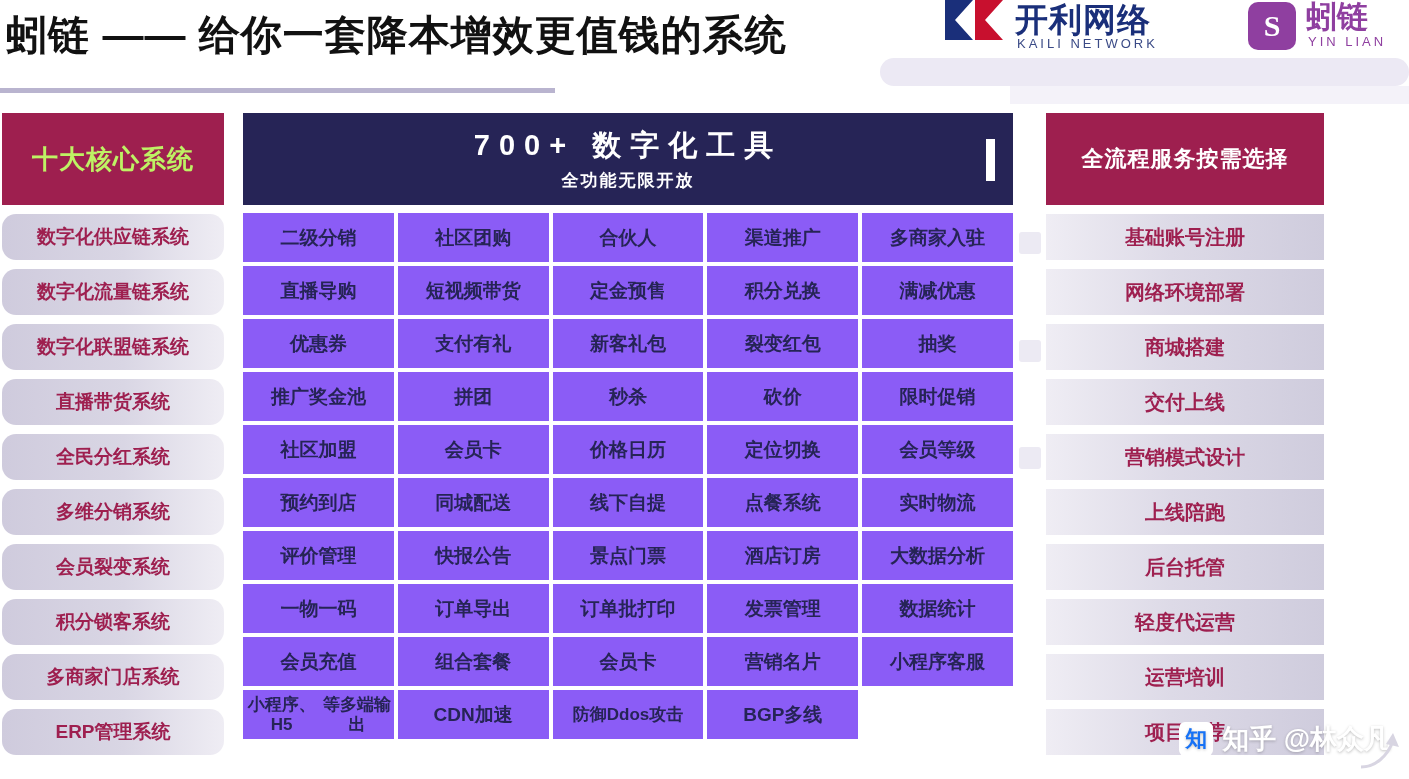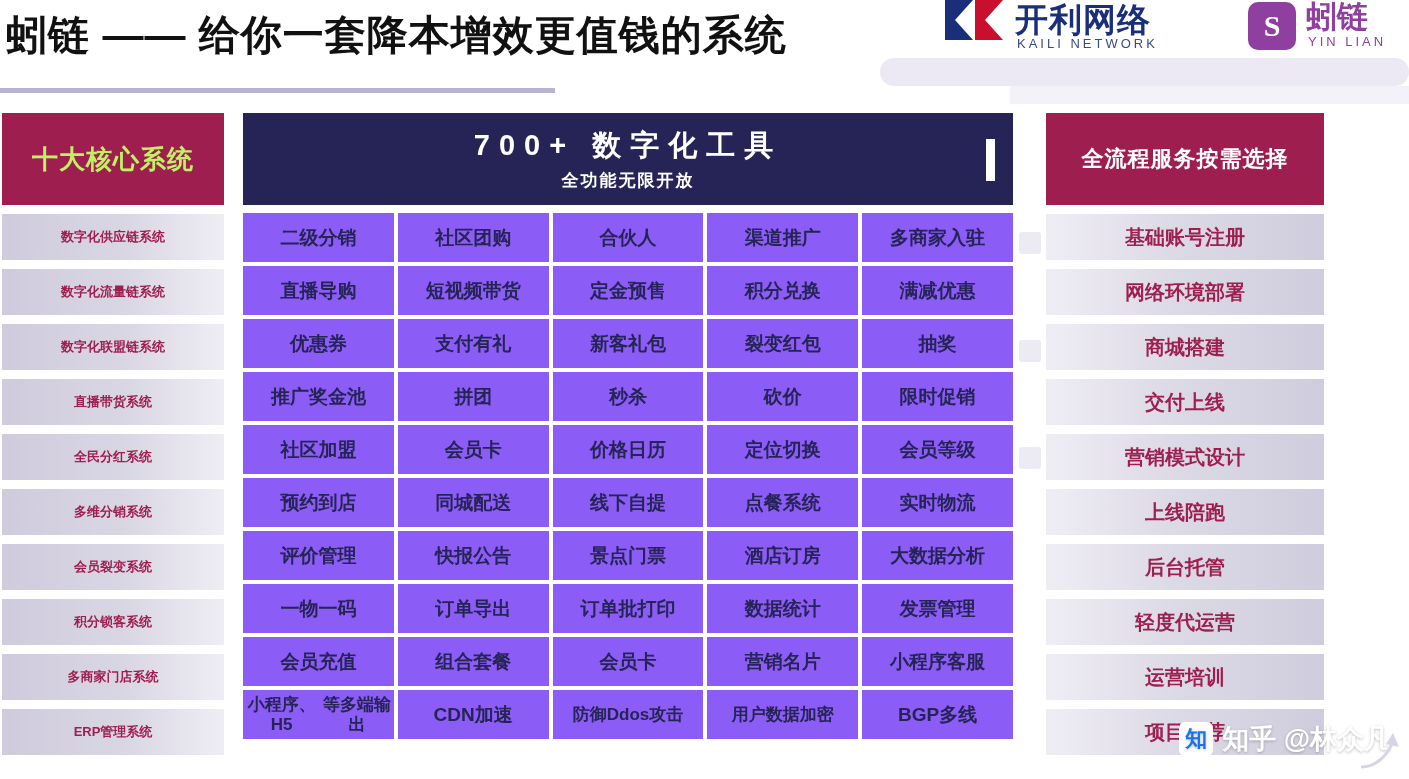--- a/index.html
+++ b/index.html
@@ -50,22 +50,23 @@
   
   .left-col{position:absolute;left:2px;top:113px;width:222px;}
   .left-head{
     height:92px;background:#9e1f4f;color:#bef264;
     display:flex;align-items:center;justify-content:center;
     font-size:26px;font-weight:bold;letter-spacing:1px;
   }
   .left-item{
     height:46px;margin-top:9px;
     display:flex;align-items:center;justify-content:center;
-    color:#9e1f4f;font-size:13px;font-weight:bold;
+    color:#9e1f4f;font-size:19px;font-weight:bold;
     background:linear-gradient(90deg,#cfcbdd 0%,#d9d6e4 55%,#efedf4 100%);
+    border-radius:14px;
   }
 
   
   .center-col{position:absolute;left:243px;top:113px;width:770px;}
   .center-head{
     height:92px;background:#262456;color:#ffffff;
     display:flex;flex-direction:column;align-items:center;justify-content:center;
     position:relative;
   }
   .center-head .l1{font-size:29px;font-weight:bold;letter-spacing:9px;}
@@ -195,41 +196,37 @@
 
     <div class="cell">评价管理</div>
     <div class="cell">快报公告</div>
     <div class="cell">景点门票</div>
     <div class="cell">酒店订房</div>
     <div class="cell">大数据分析</div>
 
     <div class="cell">一物一码</div>
     <div class="cell">订单导出</div>
     <div class="cell">订单批打印</div>
+    <div class="cell">发票管理</div>
     <div class="cell">数据统计</div>
-    <div class="cell">发票管理</div>
 
     <div class="cell">会员充值</div>
     <div class="cell">组合套餐</div>
     <div class="cell">会员卡</div>
     <div class="cell">营销名片</div>
     <div class="cell">小程序客服</div>
 
     <div class="cell two-line">
         <div>小程序、H5</div>
         <div>等多端输出</div>
       </div>
     <div class="cell">CDN加速</div>
     <div class="cell two-line">
         <div>防御</div>
         <div>Ddos攻击</div>
-      </div>
-    <div class="cell two-line">
-        <div>用户</div>
-        <div>数据加密</div>
       </div>
     <div class="cell">BGP多线</div>
   </div>
 </div>
 
 <div class="right-col">
   <div class="right-head">全流程服务按需选择</div>
   <div class="right-item">基础账号注册</div>
   <div class="right-item">网络环境部署</div>
   <div class="right-item">商城搭建</div>

